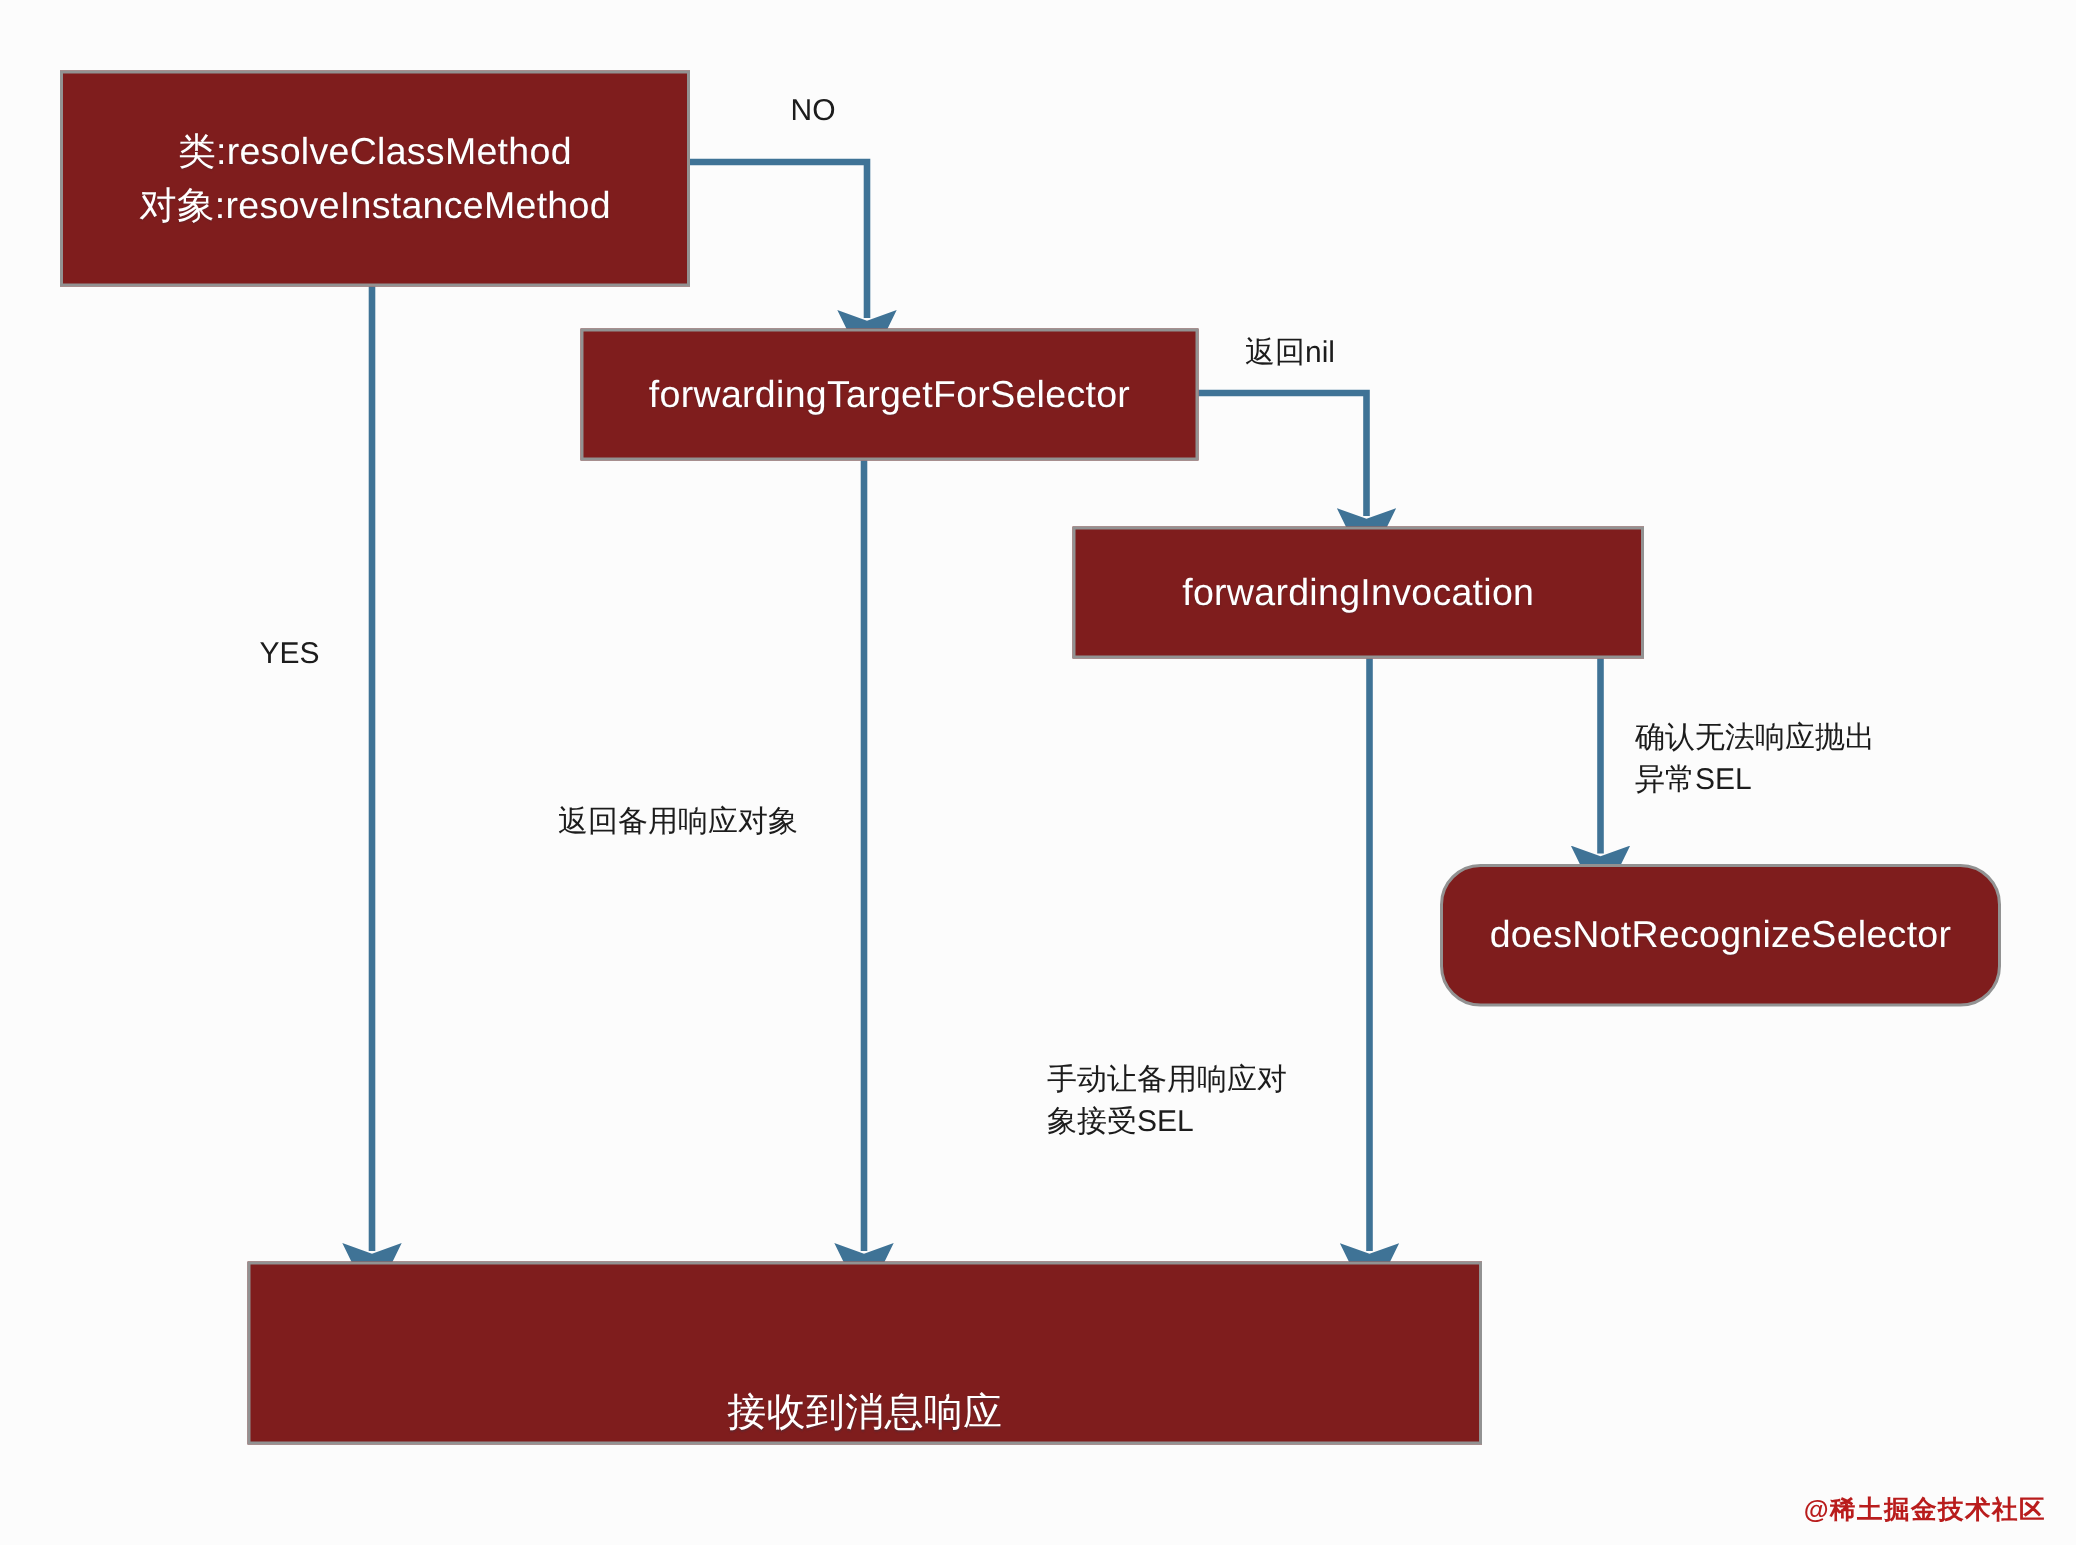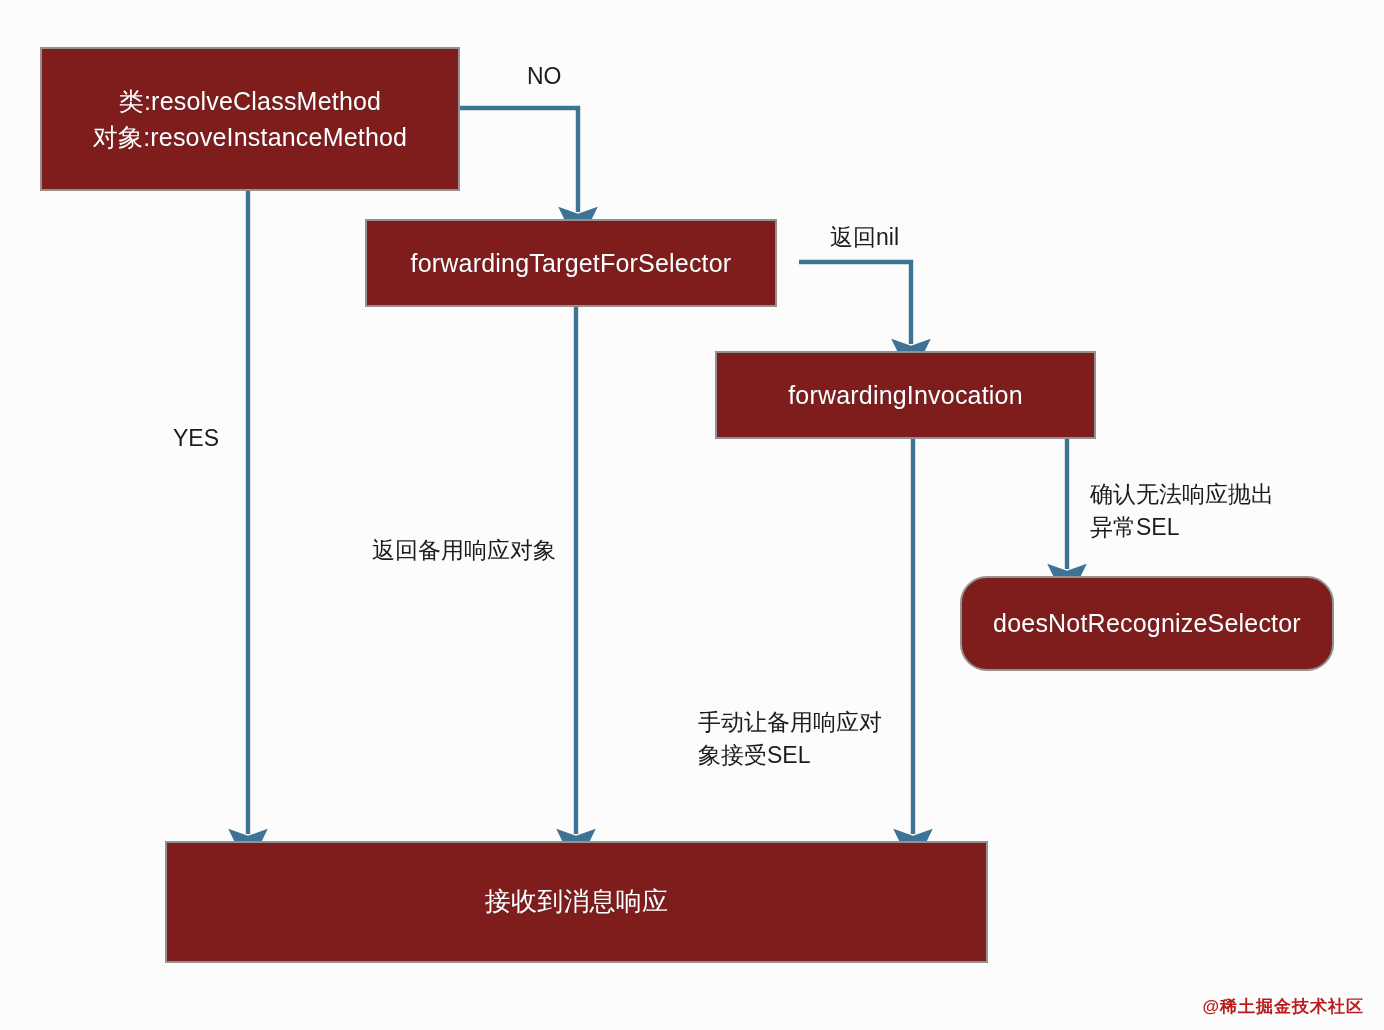--- a/index.html
+++ b/index.html
@@ -41,42 +41,42 @@
     text-shadow: 0 1px 1px rgba(40,60,80,0.30);
     z-index: 3;
   }
   .node-inner {
     padding: 0 10px;
     white-space: pre-line;
   }
   .edge-label {
     position: absolute;
     color: #1c1c1c;
-    font-size: 23px;
+    font-size: 20px;
     line-height: 1.42;
     white-space: pre-line;
     z-index: 4;
   }
   .watermark {
     position: absolute;
     right: 20px;
     bottom: 12px;
     color: #b91c1c;
     font-size: 17px;
     letter-spacing: 1px;
     z-index: 5;
     user-select: none;
     font-weight: bold;
   }
   
   #node-resolve        { left: 40px;  top: 47px;  width: 420px; height: 144px; }
-  #node-forward-target { left: 365px; top: 219px; width: 412px; height: 88px;  }
+  #node-forward-target { left: 387px; top: 219px; width: 412px; height: 88px;  }
   #node-forward-invoc  { left: 715px; top: 351px; width: 381px; height: 88px;  }
   #node-does-not-rec   { left: 960px; top: 576px; width: 374px; height: 95px; border-radius: 27px;  }
-  #node-receive        { left: 165px; top: 841px; width: 823px; height: 122px; font-size: 26px; }
+  #node-receive        { left: 165px; top: 841px; width: 823px; height: 122px; font-size: 26px; align-items: flex-end; }
   
   #label-no     { left: 527px; top: 60px;  }
   #label-yes    { left: 173px; top: 422px; }
   #label-nil    { left: 830px; top: 221px; }
   #label-backup { left: 372px; top: 534px; }
   #label-except { left: 1090px; top: 478px; }
   #label-manual { left: 698px; top: 706px; }
 </style>
 </head>
 <body>

